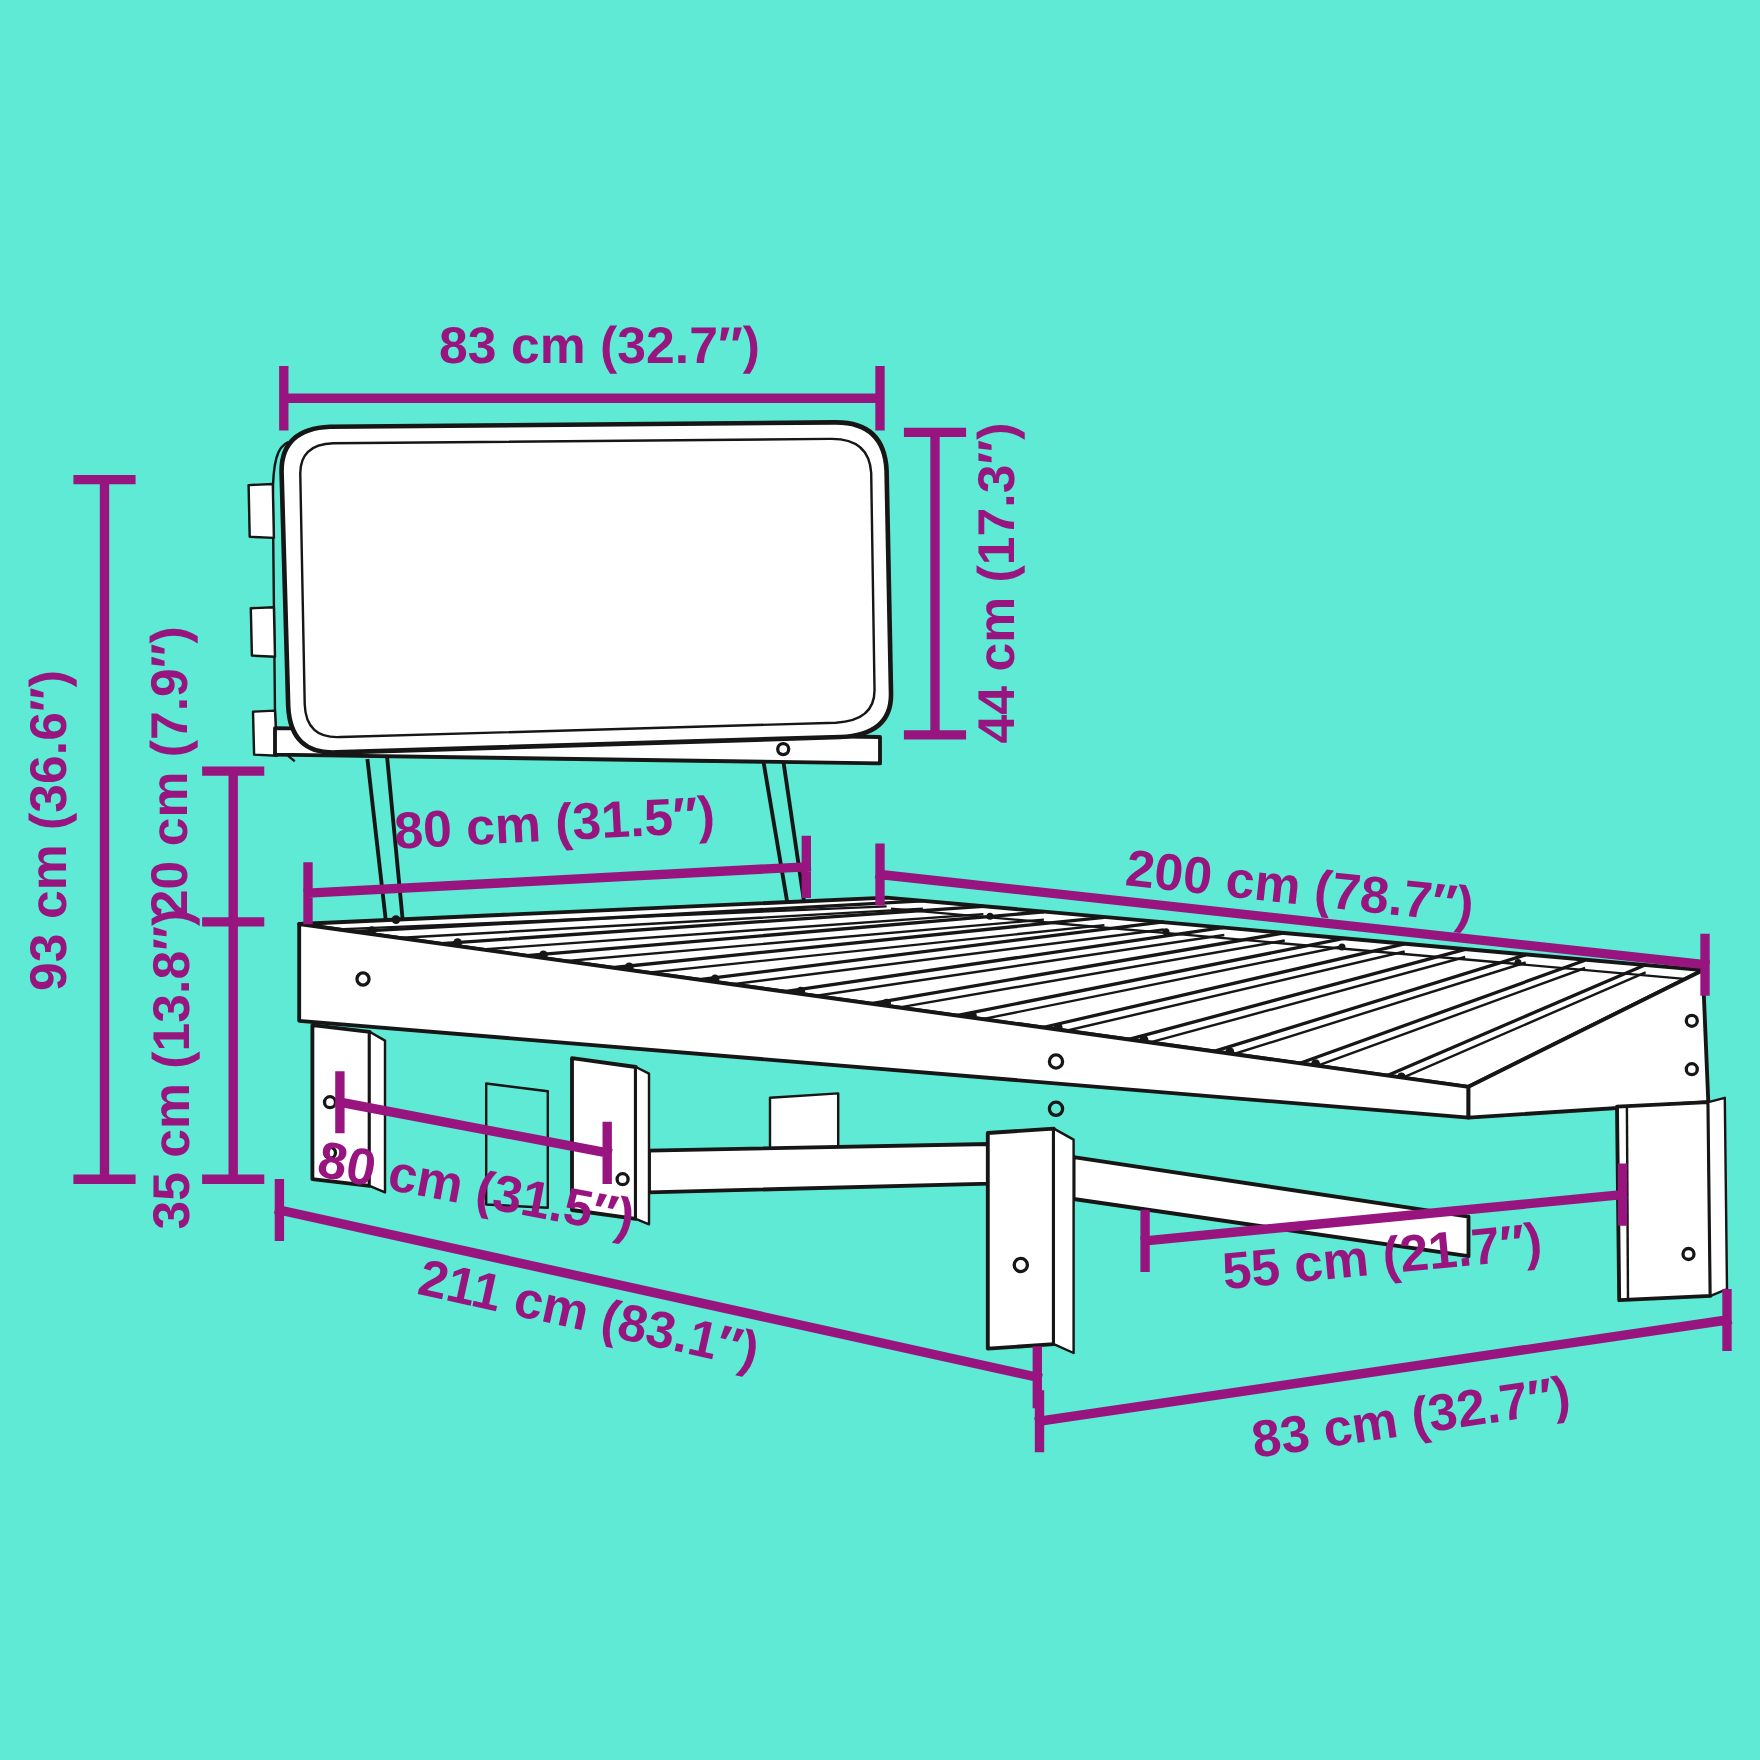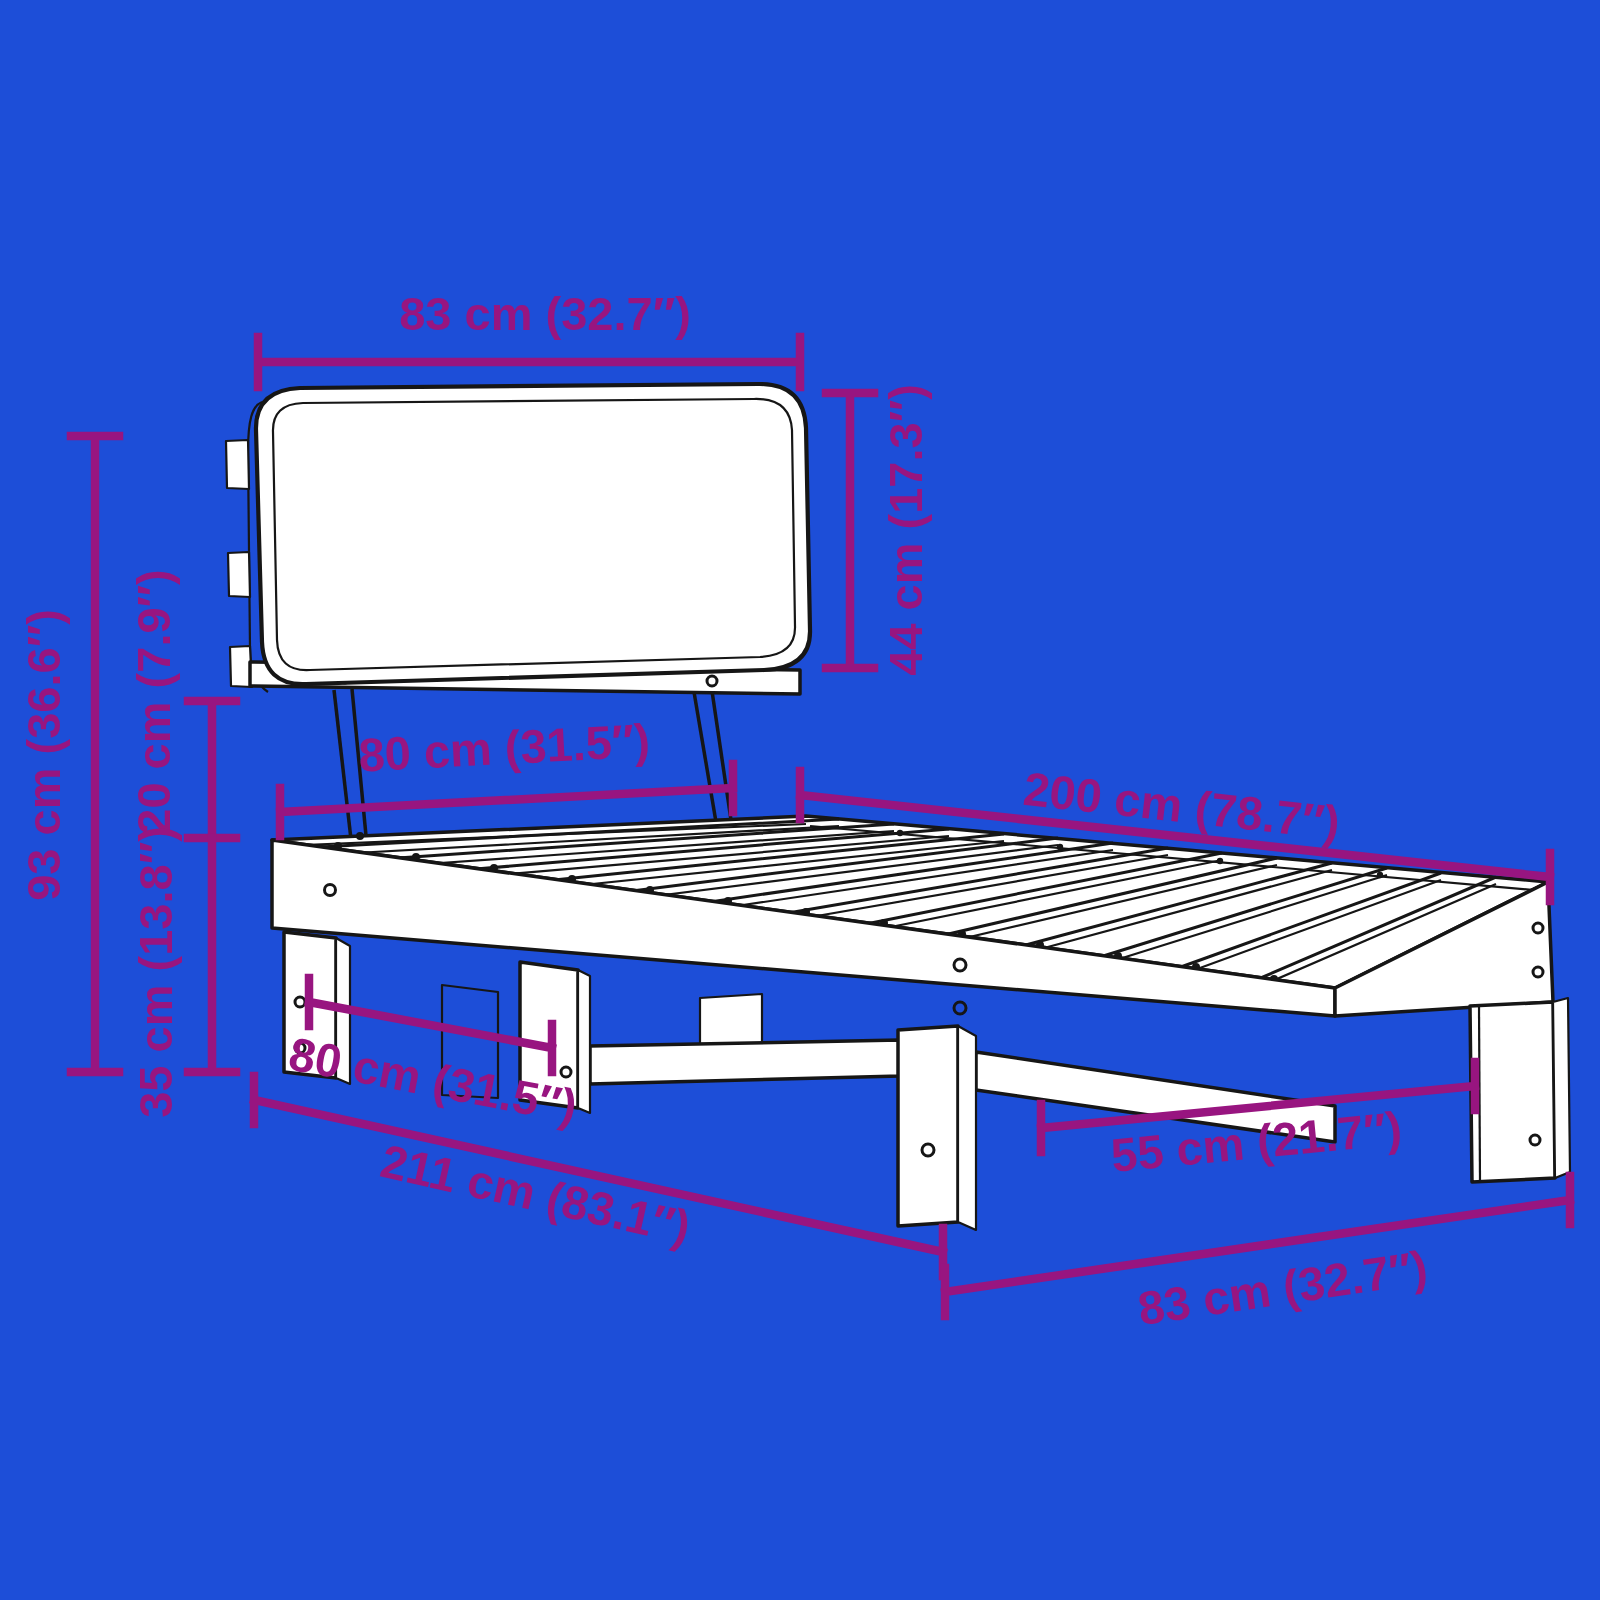--- a/index.html
+++ b/index.html
@@ -1,16 +1,16 @@
 <!DOCTYPE html>
 <html><head>
 <meta charset="utf-8">
 <style>
   html,body{margin:0;padding:0;background:#ffffff;width:1600px;height:1600px;overflow:hidden;}
-  .stage{position:relative;width:1600px;height:1600px;background:#1d4ed8;}
+  .stage{position:relative;width:1600px;height:1600px;background:#5eead4;}
   svg{display:block;}
   
   .art path,.art line{stroke:#161616;fill:none;stroke-width:3.5;stroke-linejoin:round;}
   .art .face{fill:#ffffff;}
   .art .thin{stroke-width:2.2;}
   .art .cushion{stroke-width:4.2;}
   .art .dot{fill:#161616;stroke:none;}
   .art .ring{fill:none;stroke:#161616;stroke-width:3;}
   
   .dims path{stroke:#981580;stroke-width:8.5;fill:none;stroke-linecap:square;}

